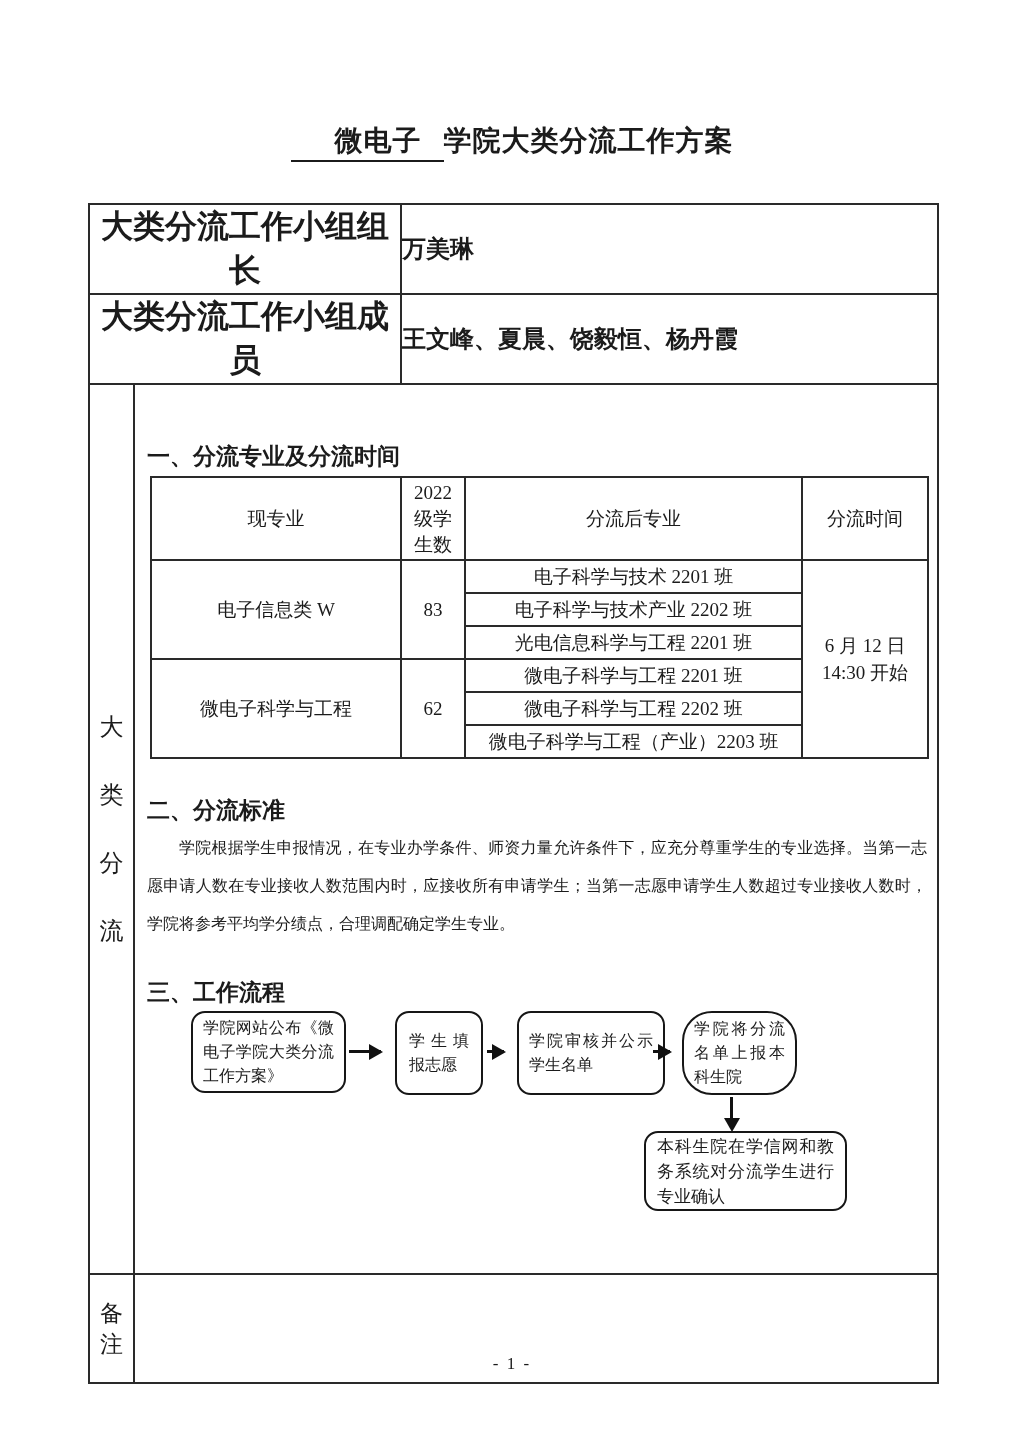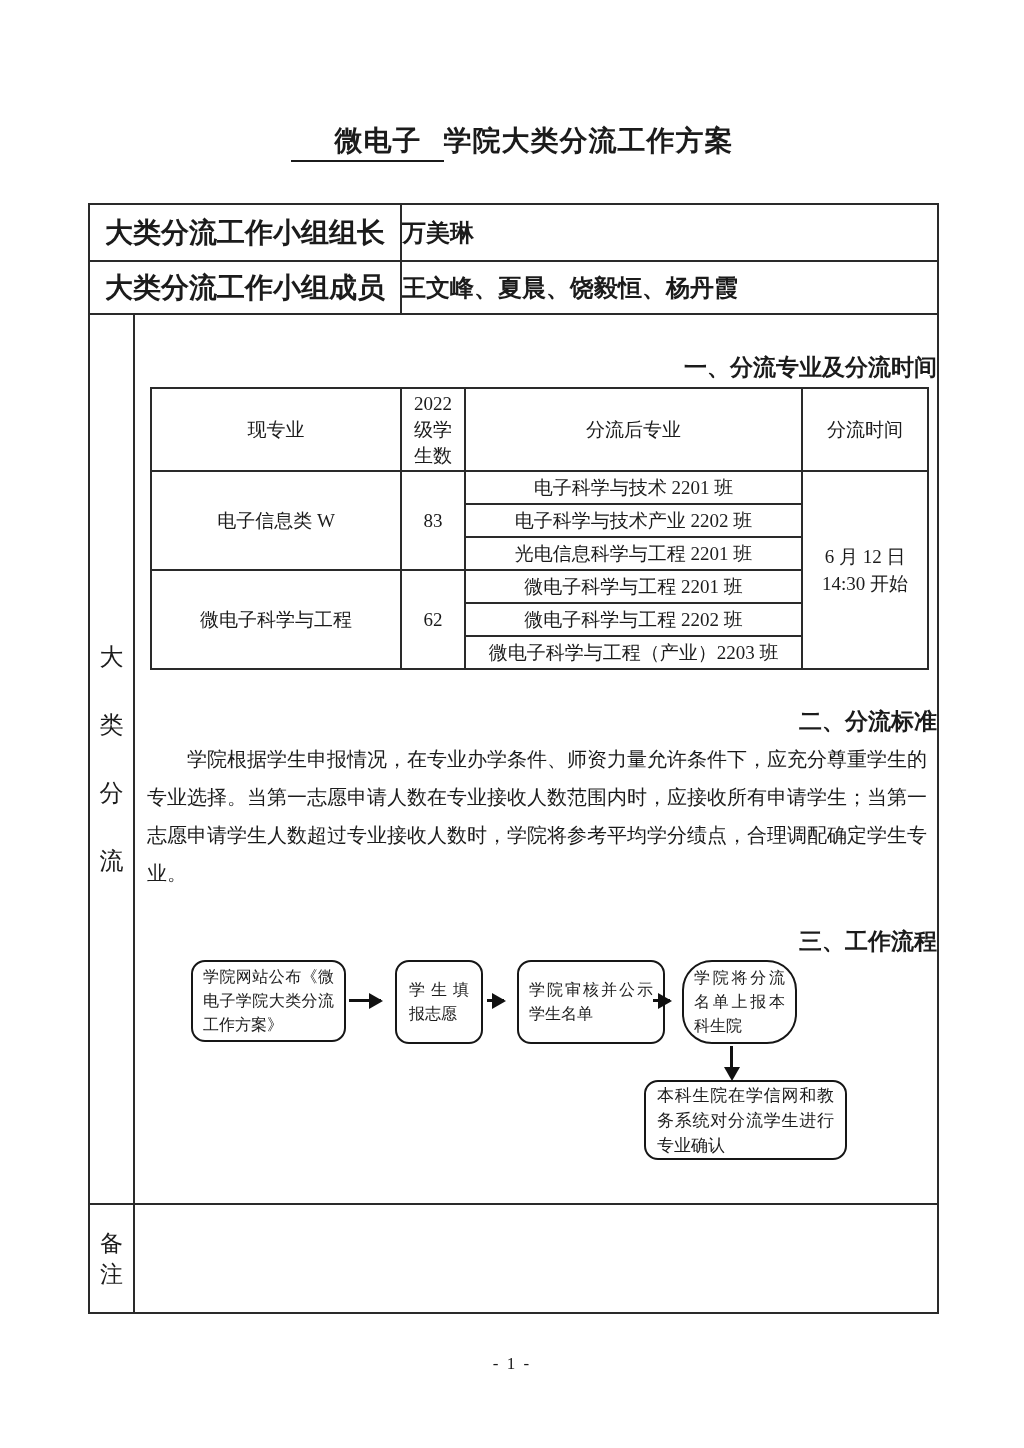--- a/index.html
+++ b/index.html
@@ -28,21 +28,21 @@
   table.outer {
     position:absolute; left:88px; top:203px;
     width:849px; border-collapse:collapse; table-layout:fixed;
   }
   table.outer td {
     border:2px solid #2a2a2a;
     vertical-align:middle;
     padding:0;
   }
   td.info-label {
-    text-align:center; font-weight:bold; font-size:28px;
+    text-align:center; font-weight:bold; font-size:32px;
     font-family:"Liberation Sans","DejaVu Sans",sans-serif;
   }
   td.info-value {
     font-weight:bold; font-size:24px; padding-left:14px;
     font-family:"Liberation Sans","DejaVu Sans",sans-serif;
   }
   td.side-cell { text-align:center; }
   .vchars {
     display:flex; flex-direction:column; align-items:center;
     justify-content:center; gap:44px;
@@ -53,21 +53,20 @@
     justify-content:center; gap:6px;
     font-size:23px; line-height:25px;
   }
   td.content-cell { vertical-align:top; }
 
   
   .sec-h {
     font-family:"Liberation Sans","DejaVu Sans",sans-serif;
     font-weight:bold; font-size:23px; line-height:30px;
     margin:0 0 0 12px;
-    text-align:right;
   }
   .h1 { margin-top:5px; }
   .h2 { margin-top:36px; }
   .h3 { margin-top:34px; }
 
   
   table.inner {
     margin:5px 0 0 15px;
     border-collapse:collapse; table-layout:fixed;
     width:777px; font-size:19px;
@@ -77,21 +76,21 @@
     text-align:center; vertical-align:middle;
     padding:0 3px; line-height:26px;
   }
   tr.ihead td { height:81px; }
   tr.ibody td { height:31px; }
   td.timecell div { line-height:27px; }
 
   
   .std-p {
     margin:4px 10px 4px 12px;
-    font-size:20px; line-height:38px;
+    font-size:16px; line-height:38px;
     text-align:justify; text-indent:2em;
   }
 
   
   .flow {
     position:relative; height:215px; margin-top:0;
   }
   .fbox {
     position:absolute; box-sizing:border-box;
     border:2.5px solid #161616; border-radius:14px;

